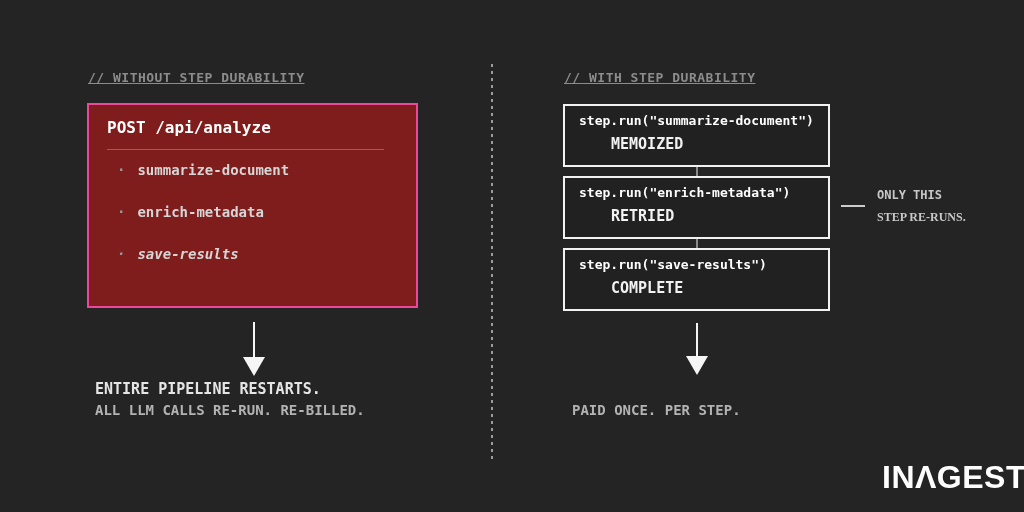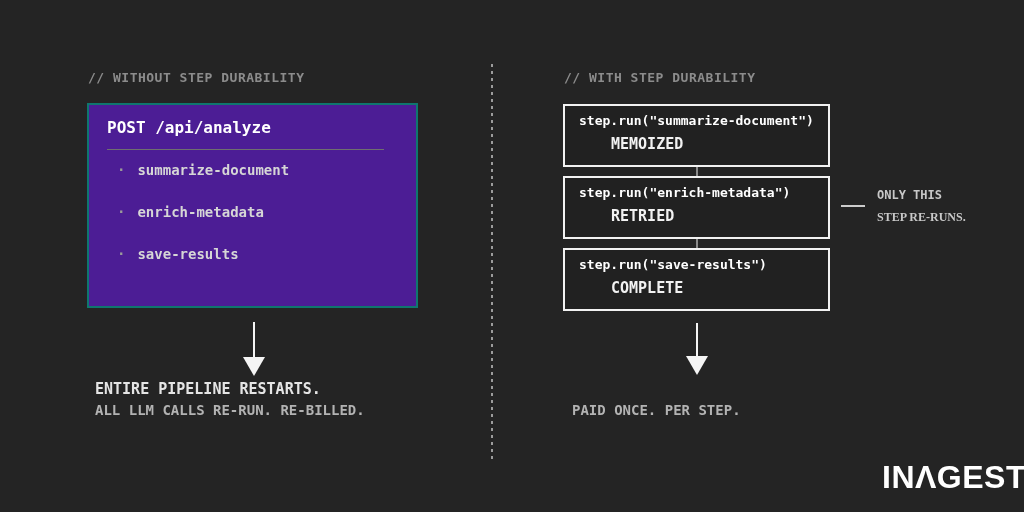--- a/index.html
+++ b/index.html
@@ -12,27 +12,28 @@
     font-family: "DejaVu Sans Mono", "Liberation Mono", monospace;
     font-weight: bold;
   }
   .abs { position: absolute; }
 
   .section-header {
     font-size: 13px;
     color: #8c8c8c;
     letter-spacing: 0.5px;
     white-space: nowrap;
+    text-decoration: underline;
   }
 
   
   .request-box {
     left: 87px; top: 103px; width: 327px; height: 201px;
-    border: 2px solid #0f766e;
-    background: #4c1d95;
+    border: 2px solid #ec4899;
+    background: #7f1d1d;
   }
   .request-title {
     left: 18px; top: 13px;
     font-size: 16px; color: #ffffff;
     white-space: nowrap;
   }
   .request-divider {
     left: 18px; top: 44px; width: 277px; height: 0;
     border-top: 1px solid #6f6f6f;
   }
@@ -106,21 +107,21 @@
   <div class="abs request-box">
     <div class="abs request-title">POST /api/analyze</div>
     <div class="abs request-divider"></div>
 
     <div class="abs pipeline-item" style="top:57px;">
       <span class="bullet">·</span><span>summarize-document</span>
     </div>
     <div class="abs pipeline-item" style="top:99px;">
       <span class="bullet">·</span><span>enrich-metadata</span>
     </div>
-    <div class="abs pipeline-item" style="top:141px;">
+    <div class="abs pipeline-item" style="top:141px;font-style:italic;">
       <span class="bullet">·</span><span>save-results</span>
     </div>
   </div>
 
   <div class="abs arrow-line" style="left:253px; top:322px; height:36px;"></div>
   <div class="abs arrow-head" style="left:243px; top:357px;"></div>
 
   <div class="abs result-title" style="left:95px; top:380px;">ENTIRE PIPELINE RESTARTS.</div>
   <div class="abs result-sub" style="left:95px; top:402px;text-align:right;">ALL LLM CALLS RE-RUN. RE-BILLED.</div>
 

